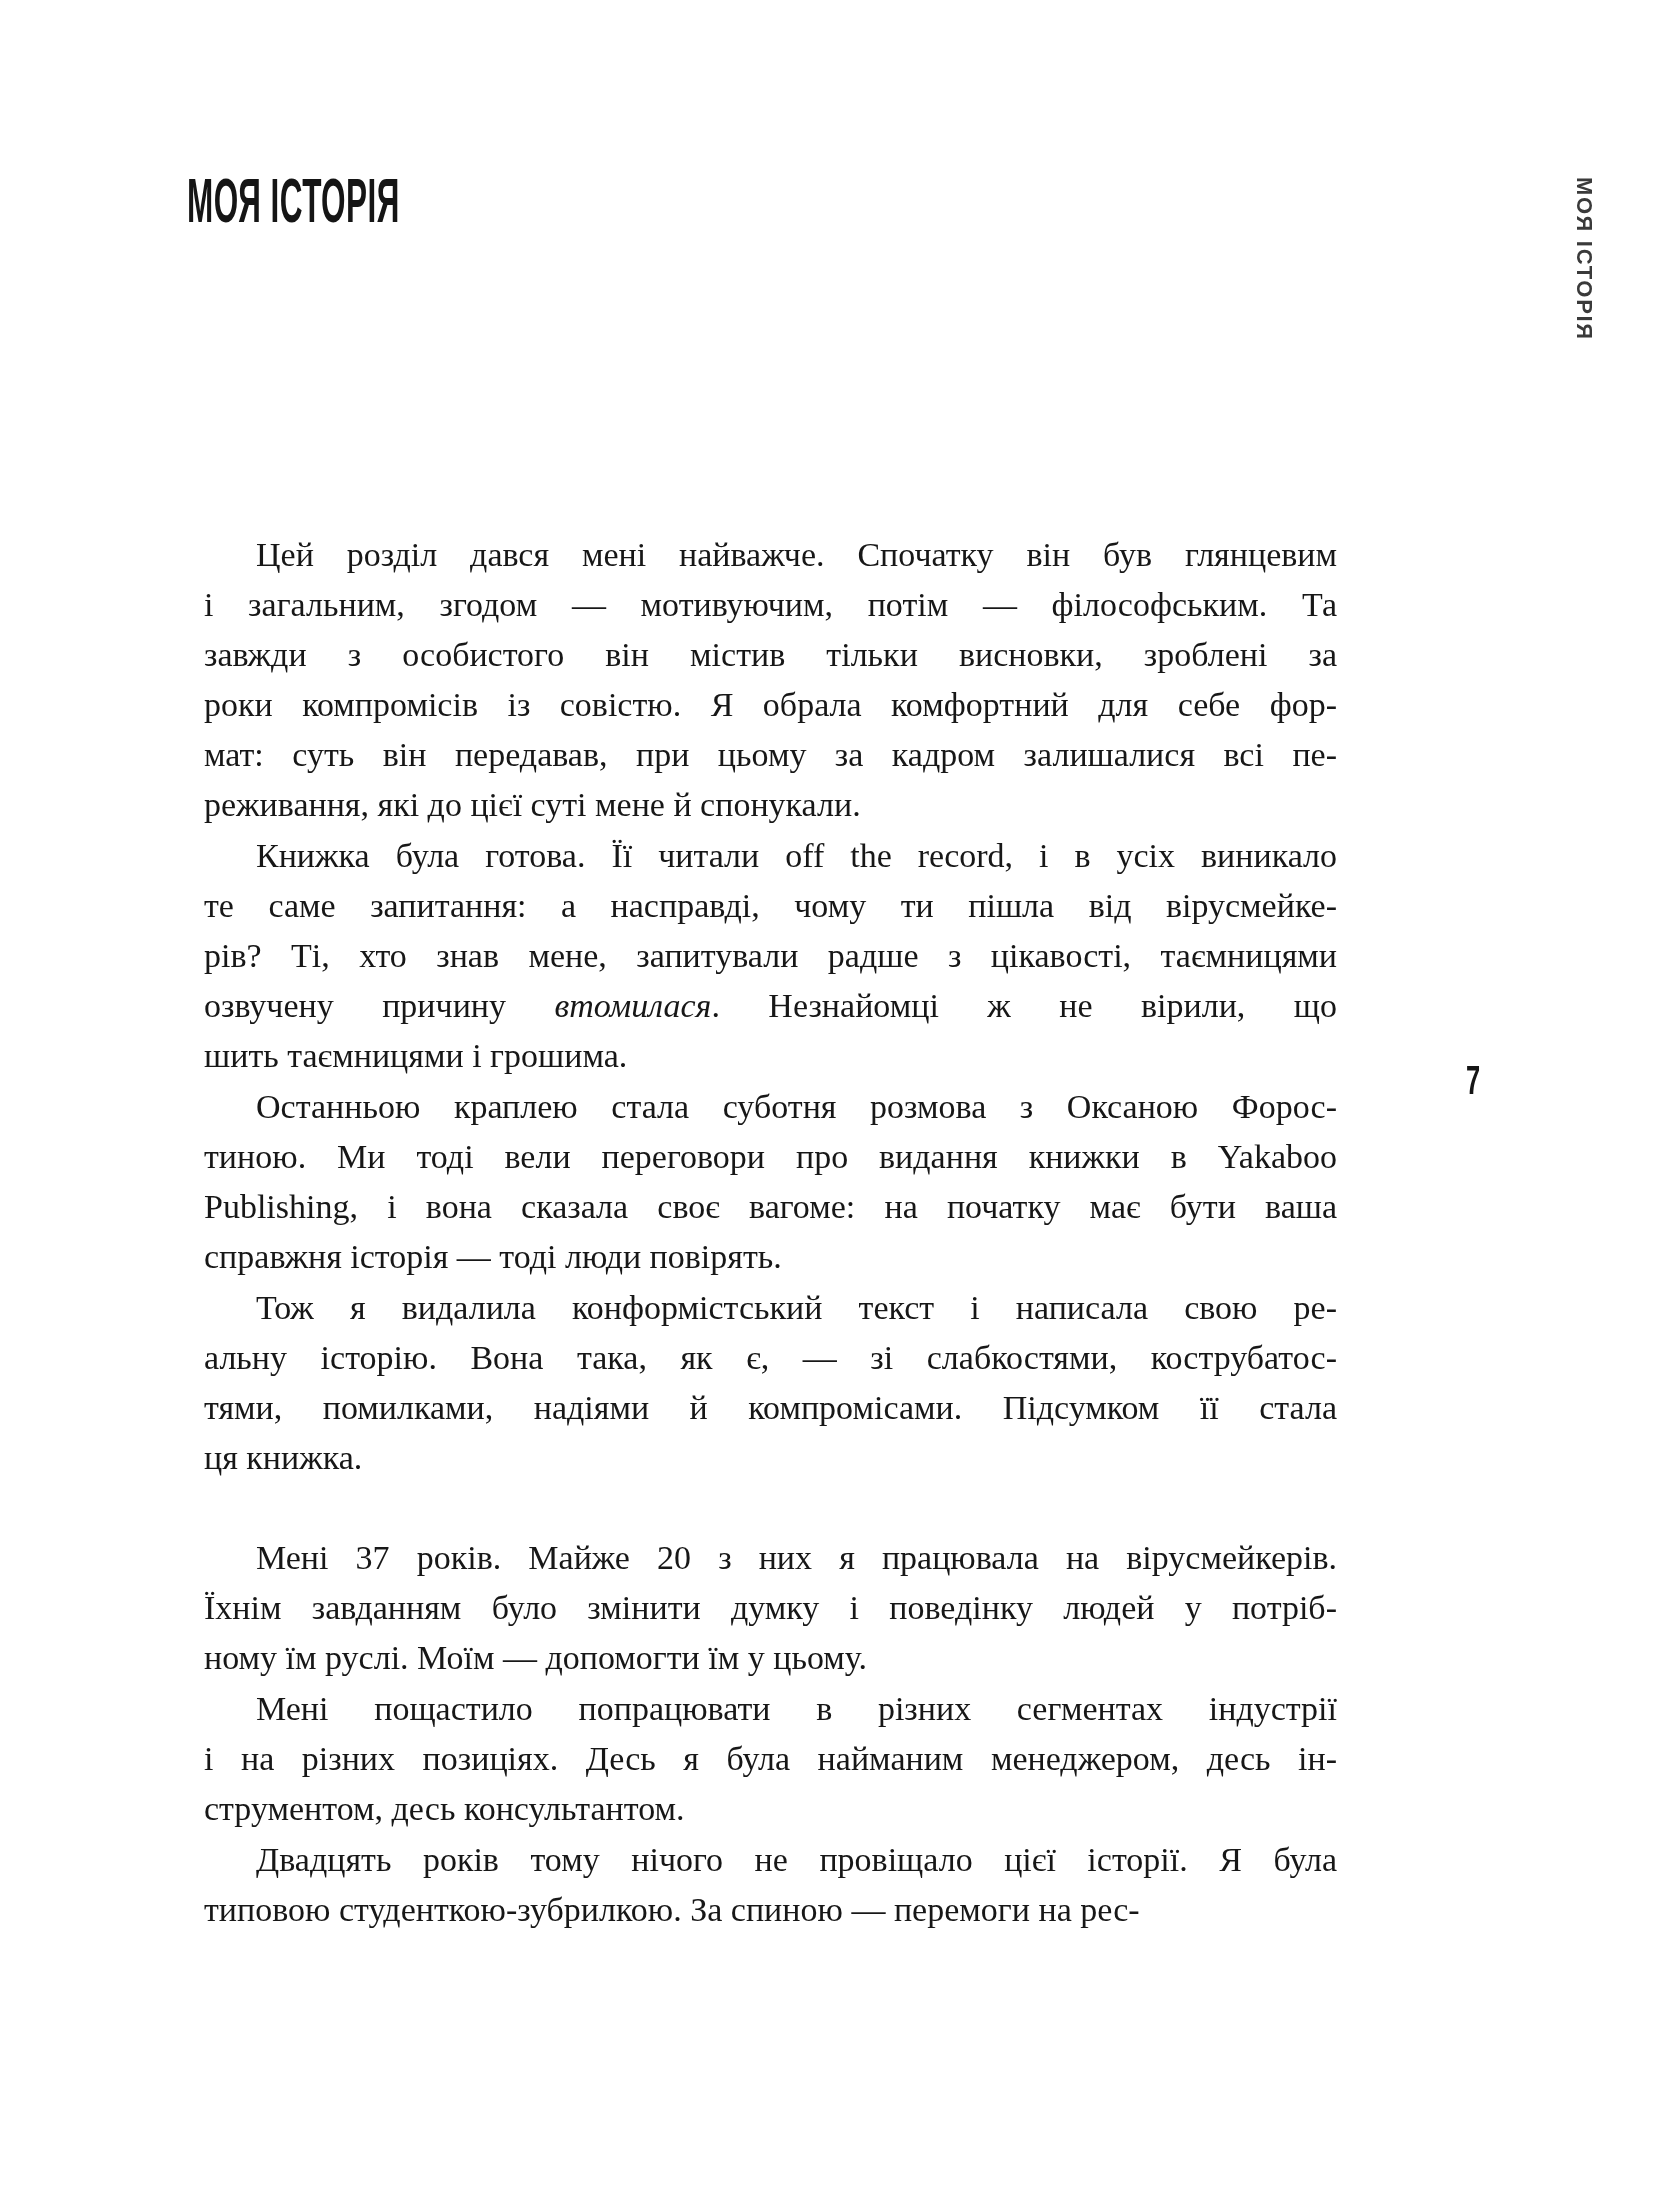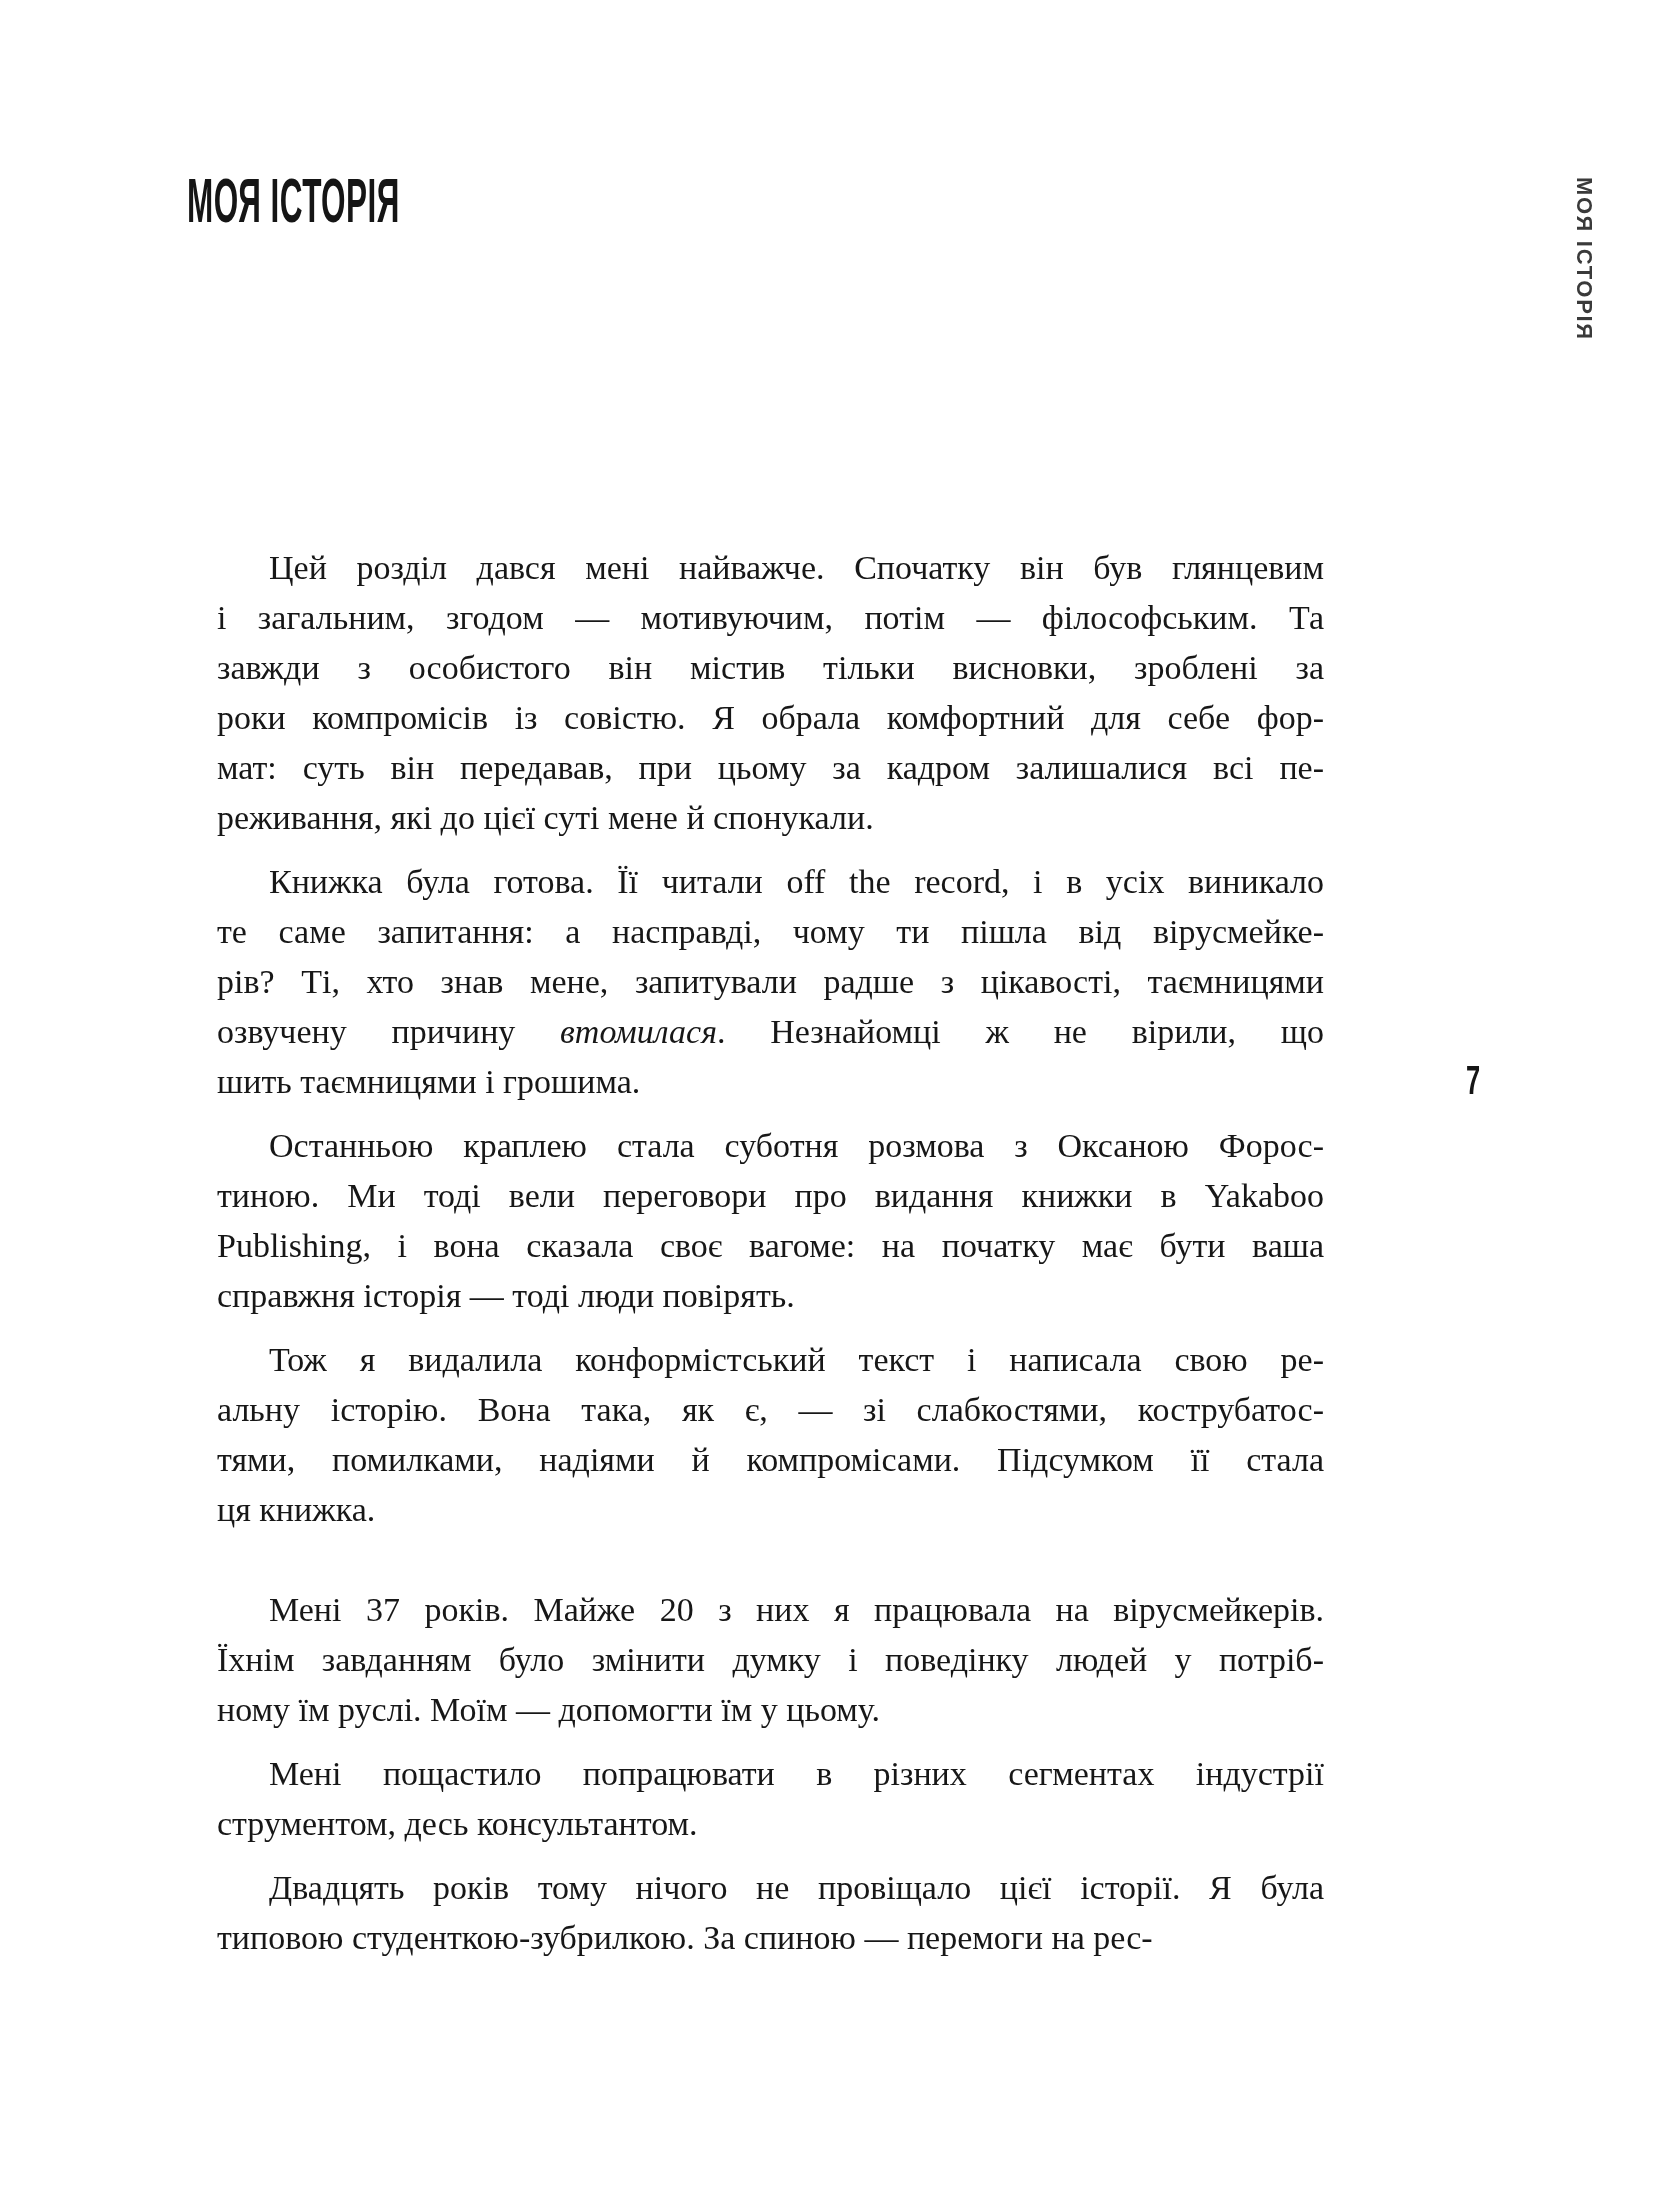--- a/index.html
+++ b/index.html
@@ -59,21 +59,21 @@
   .body-text {
     position: absolute;
     left: 203px;
     top: 529px;
     width: 1135px;
     font-family: "Liberation Serif", serif;
     font-size: 34px;
     line-height: 50px;
     color: #171717;
   }
-  .para { margin: 14px; }
+  .para { margin: 1px; }
   .para.space-before { margin-top: 50px; }
   .line { text-align: left; }
   .line.just {
     text-align: justify;
     text-align-last: justify;
   }
   .line.indent { text-indent: 52px; }
   .line i { font-style: italic; }
 </style>
 </head>
@@ -114,20 +114,21 @@
         <div class="line just">тями, помилками, надіями й компромісами. Підсумком її стала</div>
         <div class="line">ця книжка.</div>
       </div>
       <div class="para space-before">
         <div class="line just indent">Мені 37 років. Майже 20 з них я працювала на вірусмейкерів.</div>
         <div class="line just">Їхнім завданням було змінити думку і поведінку людей у потріб-</div>
         <div class="line">ному їм руслі. Моїм — допомогти їм у цьому.</div>
       </div>
       <div class="para">
         <div class="line just indent">Мені пощастило попрацювати в різних сегментах індустрії</div>
+        <div class="line just">і на різних позиціях. Десь я була найманим менеджером, десь ін-</div>
         <div class="line">струментом, десь консультантом.</div>
       </div>
       <div class="para">
         <div class="line just indent">Двадцять років тому нічого не провіщало цієї історії. Я була</div>
         <div class="line">типовою студенткою-зубрилкою. За спиною — перемоги на рес-</div>
       </div>
     </div>
 </div>
 
 

